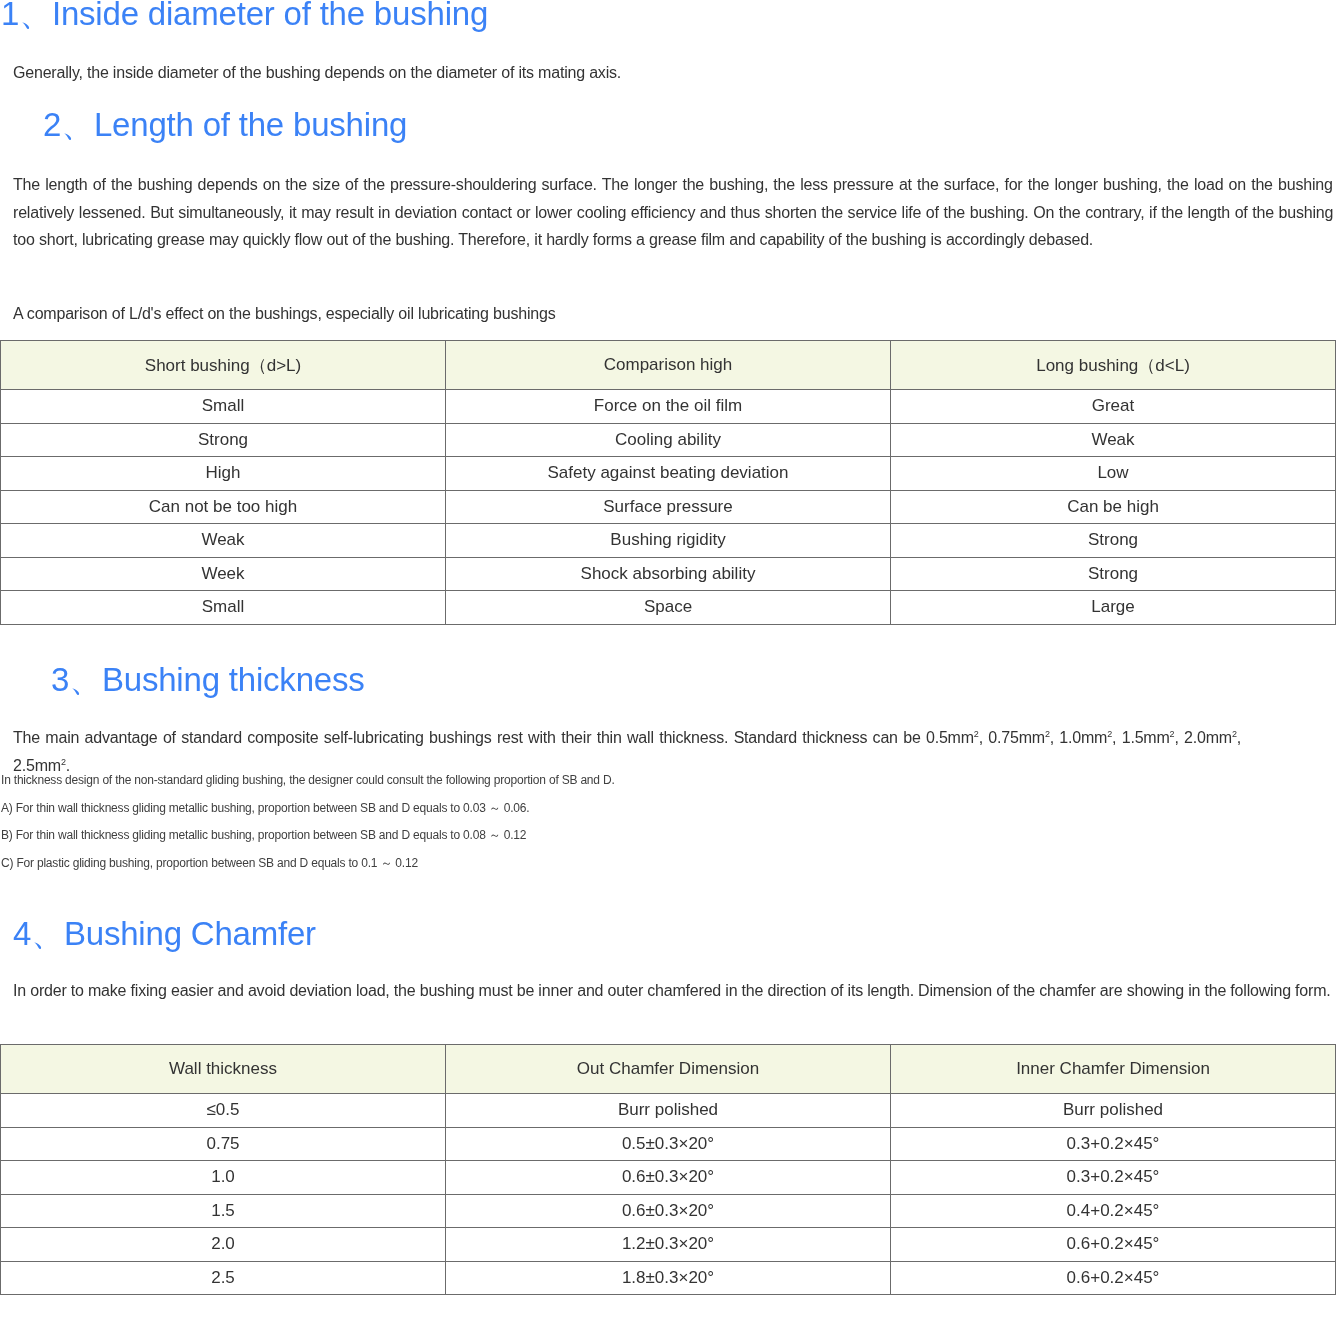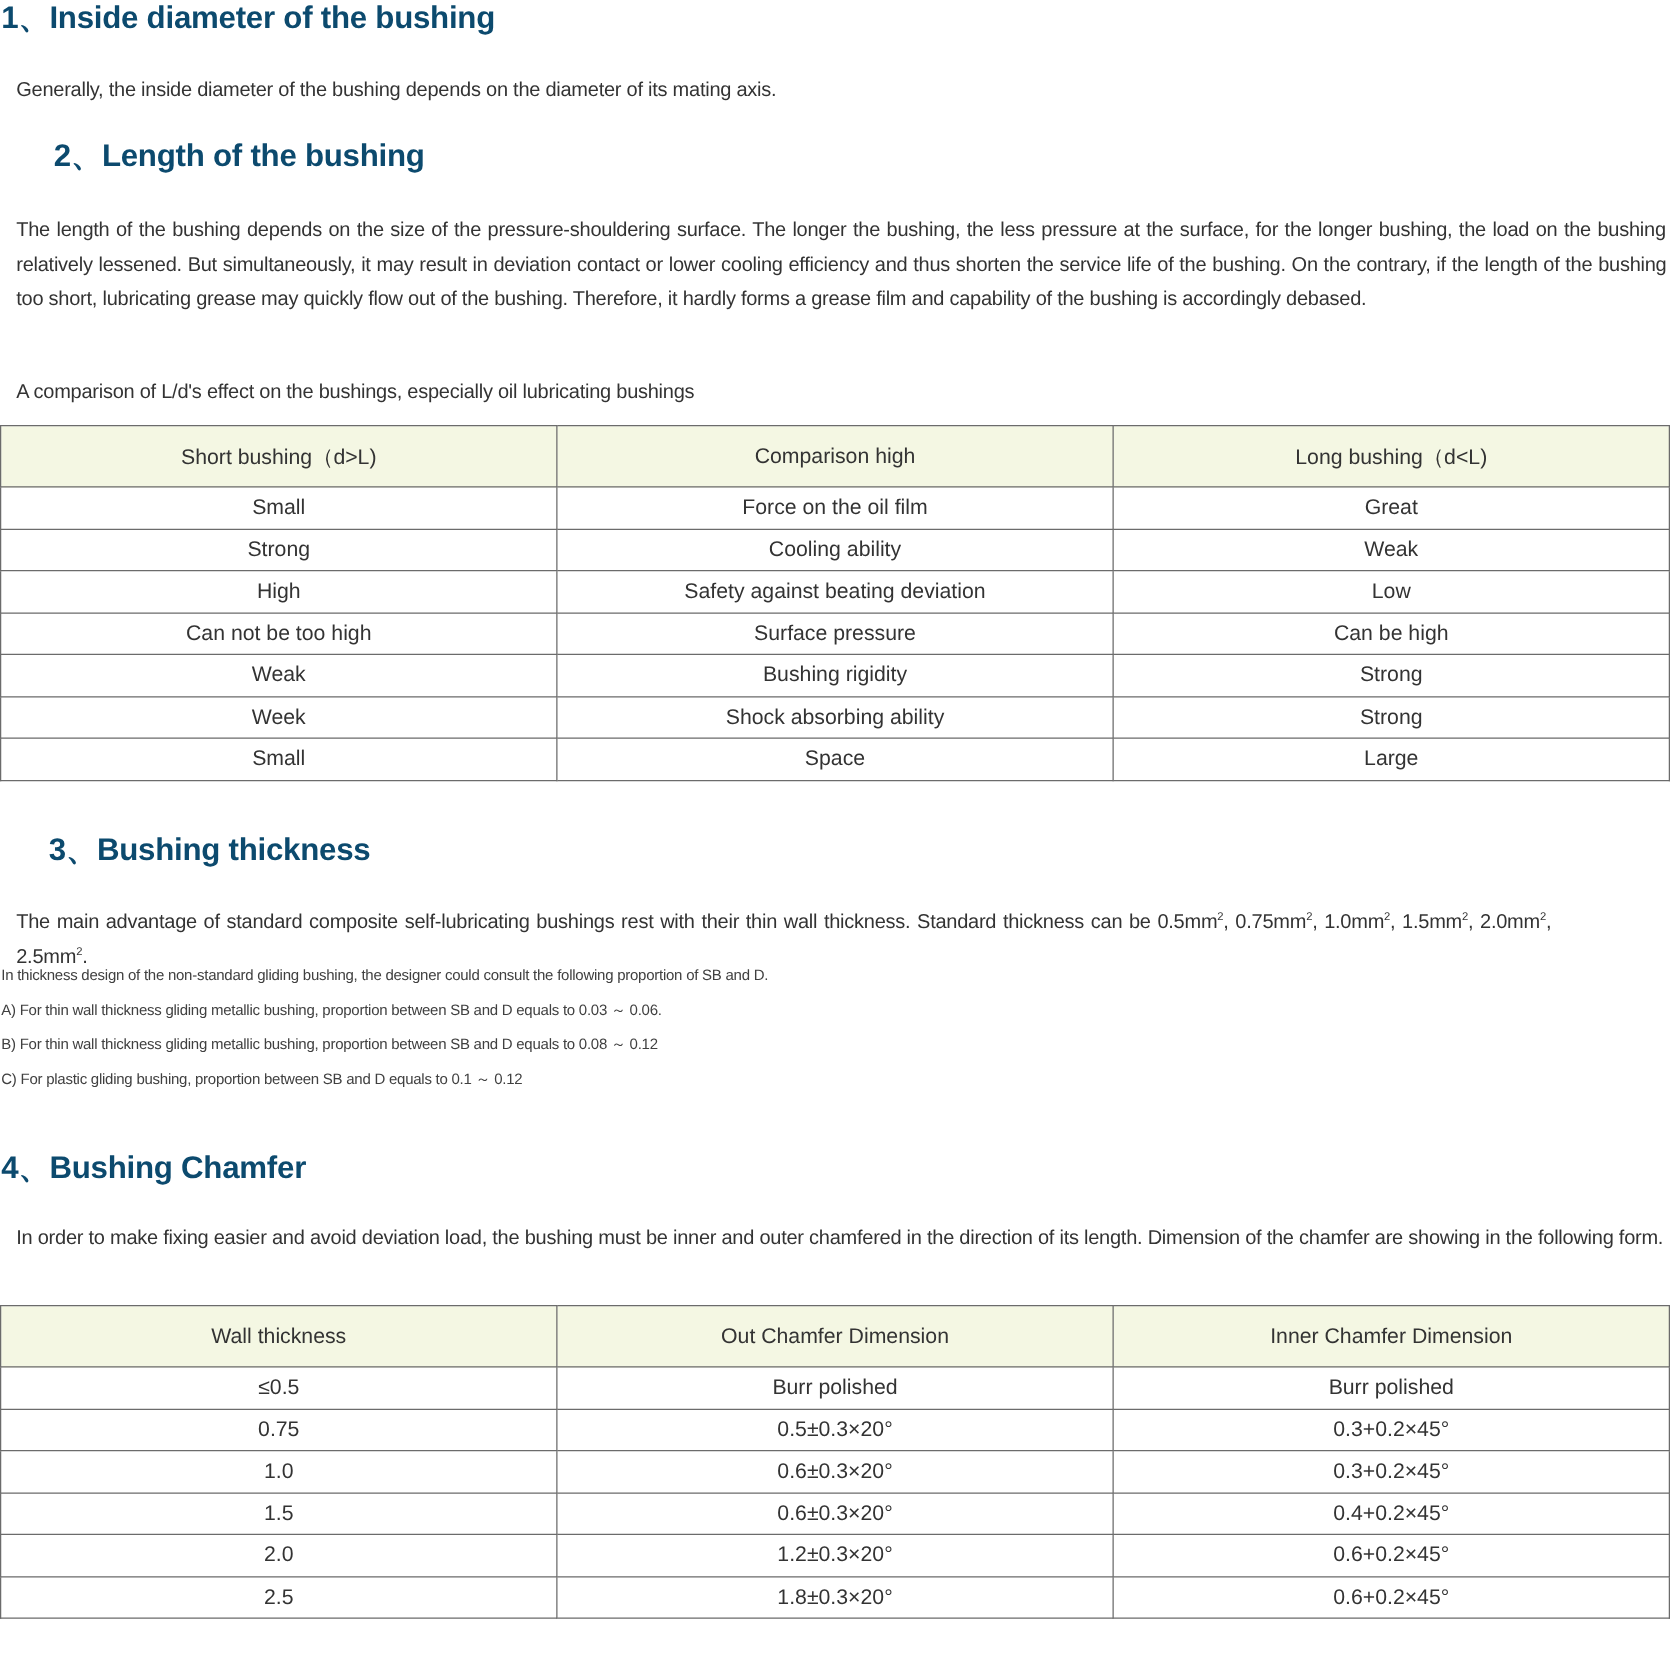--- a/index.html
+++ b/index.html
@@ -14,23 +14,23 @@
       font-family: "Liberation Sans", "DejaVu Sans", sans-serif;
       color: #333333;
       position: relative;
     }
     .page {
       position: relative;
       width: 1337px;
     }
     h2.section-title {
       font-family: "Liberation Sans", "DejaVu Sans", sans-serif;
-      font-weight: bold;
-      color: #0c4a6e;
-      font-size: 25px;
+      font-weight: normal;
+      color: #3b82f6;
+      font-size: 33px;
       margin: 0;
       padding: 0;
       line-height: 28px;
       letter-spacing: -0.2px;
     }
     p.body-text {
       margin: 12px;
       font-size: 16px;
       line-height: 27.5px;
       color: #333333;
@@ -66,24 +66,24 @@
       height: 32.5px;
     }
     sup { font-size: 9px; line-height: 0; }
 
     #s1-title { position: absolute; top: 0px; left: 1px; }
     #s1-text  { position: absolute; top: 47px; left: 1px; width: 1336px; }
     #s2-title { position: absolute; top: 111px; left: 1px; margin-left: 42px; }
     #s2-text  { position: absolute; top: 159px; left: 1px; width: 1336px; }
     #s2-caption { position: absolute; top: 288px; left: 1px; width: 1336px; }
     #table1   { position: absolute; top: 340px; left: 0px; }
-    #s3-title { position: absolute; top: 666px; left: 1px; padding-left: 38px; }
+    #s3-title { position: absolute; top: 666px; left: 13px; padding-left: 38px; }
     #s3-text  { position: absolute; top: 712px; left: 1px; width: 1228px; }
     #s3-list  { position: absolute; top: 767px; left: 1px; width: 1336px; }
-    #s4-title { position: absolute; top: 920px; left: 1px; text-align: center; }
+    #s4-title { position: absolute; top: 920px; left: 13px; text-align: center; }
     #s4-text  { position: absolute; top: 965px; left: 1px; width: 1336px; }
     #table2   { position: absolute; top: 1044px; left: 0px; }
   </style>
 </head>
 <body>
 
 <div class="page">
 
   <h2 id="s1-title" class="section-title">1、Inside diameter of the bushing</h2>
   <p id="s1-text" class="body-text">Generally, the inside diameter of the bushing depends on the diameter of its mating axis.</p>

